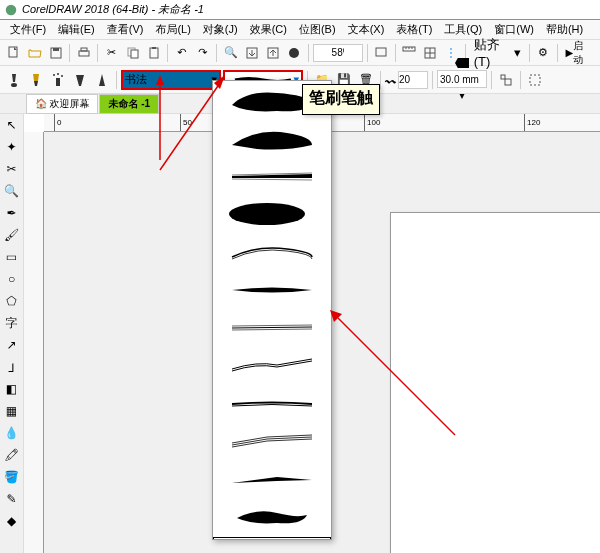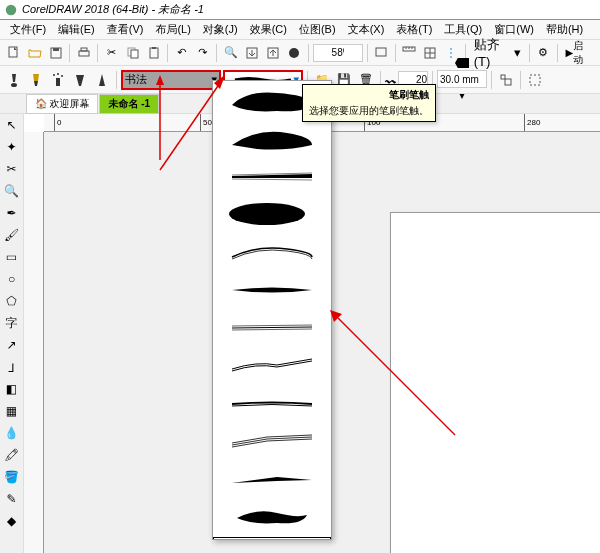--- a/index.html
+++ b/index.html
@@ -14,25 +14,25 @@
 .toolbar1 { background: #f8f8f8; height: 26px; display: flex; align-items: center; padding: 0 4px; border-bottom: 1px solid #ddd; gap: 2px; }
 .toolbar1 .btn { width: 20px; height: 20px; display: flex; align-items: center; justify-content: center; cursor: pointer; }
 .toolbar1 .sep { width: 1px; height: 18px; background: #ccc; margin: 0 2px; }
 .toolbar1 .zoom { width: 50px; height: 18px; border: 1px solid #ccc; padding: 0 18px; font-size: 10px; }
 .toolbar1 .paste { display: flex; align-items: center; padding: 2px 4px; font-size: 13px; }
 .toolbar1 .start { display: flex; align-items: center; padding: 2px 4px; font-size: 10px; }
 
 .toolbar2 { background: #f8f8f8; height: 28px; display: flex; align-items: center; padding: 0 4px; border-bottom: 1px solid #ddd; gap: 2px; }
 .toolbar2 .btn { width: 20px; height: 20px; display: flex; align-items: center; justify-content: center; }
 .toolbar2 .sep { width: 1px; height: 18px; background: #ccc; margin: 0 2px; }
-.category-dd { width: 100px; height: 20px; border: 2px solid #d00; display: flex; align-items: center; padding: 0 2px; font-size: 11px; background: #a3a3a3; position: relative; }
+.category-dd { width: 100px; height: 20px; border: 2px solid #d00; display: flex; align-items: center; padding: 0 2px; font-size: 11px; background: #0369a1; position: relative; }
 .category-dd .arrow { position: absolute; right: 2px; }
 .brush-dd { width: 80px; height: 20px; border: 2px solid #d00; display: flex; align-items: center; justify-content: center; background: #fff; position: relative; }
 .brush-dd .arrow { position: absolute; right: 2px; color: #0078d7; }
-.spin { width: 30px; height: 18px; border: 1px solid #ccc; font-size: 10px; text-align: right; }
+.spin { width: 30px; height: 18px; border: 1px solid #ccc; font-size: 10px; text-align: left; }
 .width-dd { display: flex; align-items: center; gap: 2px; font-size: 10px; flex-direction: column; }
 .width-dd .nib { width: 14px; height: 10px; background: #000; clip-path: polygon(0 50%, 20% 0, 100% 0, 100% 100%, 20% 100%); }
 .width-val { width: 50px; height: 18px; border: 1px solid #ccc; font-size: 10px; padding: 0 2px; }
 
 .tabs { background: #f0f0f0; height: 20px; display: flex; align-items: center; padding-left: 26px; border-bottom: 1px solid #ddd; gap: 1px; }
 .tab { padding: 2px 8px; background: #fff; border: 1px solid #ccc; font-size: 10px; cursor: pointer; }
 .tab.active { background: #84cc16; font-weight: bold; }
 .tab .home { margin-right: 2px; }
 
 .main { display: flex; height: calc(553px - 114px); position: relative; }
@@ -47,21 +47,21 @@
 .page { position: absolute; right: -90px; top: 80px; width: 300px; height: 400px; background: #fff; border: 1px solid #999; box-shadow: 2px 2px 4px rgba(0,0,0,0.2); }
 
 .brush-panel { position: absolute; left: 212px; top: 80px; width: 120px; height: 460px; background: #fff; border: 1px solid #999; box-shadow: 2px 2px 6px rgba(0,0,0,0.3); overflow-y: auto; z-index: 100; }
 .brush-panel::-webkit-scrollbar { width: 14px; }
 .brush-panel::-webkit-scrollbar-track { background: #f0f0f0; }
 .brush-panel::-webkit-scrollbar-thumb { background: #c0c0c0; }
 .brush-item { height: 38px; display: flex; align-items: center; justify-content: center; cursor: pointer; padding: 2px; }
 .brush-item.selected { border: 1px solid #000; }
 .brush-item svg { width: 90px; height: 30px; }
 
-.tooltip { position: absolute; left: 302px; top: 84px; background: #ffffe1; border: 1px solid #000; padding: 3px 6px; font-size: 10px; z-index: 200; box-shadow: 2px 2px 4px rgba(0,0,0,0.2); text-align: right; }
+.tooltip { position: absolute; left: 302px; top: 84px; background: #ffffe1; border: 1px solid #000; padding: 3px 6px; font-size: 16px; z-index: 200; box-shadow: 2px 2px 4px rgba(0,0,0,0.2); }
 .tooltip .tt-title { font-weight: bold; margin-bottom: 2px; }
 
 .arrow-red { position: absolute; pointer-events: none; z-index: 150; }
 </style>
 </head>
 <body>
 
 <div class="titlebar">
   <svg class="icon" viewBox="0 0 16 16">
       <circle cx="8" cy="8" r="6" fill="#5a9e6f"></circle>
@@ -276,23 +276,23 @@
     <div class="tool">💧</div>
     <div class="tool">🖍</div>
     <div class="tool">🪣</div>
     <div class="tool">✎</div>
     <div class="tool">◆</div>
   </div>
 
   <div class="canvas-area">
     <div class="ruler-h">
       <div class="tick" style="left:10px">0</div>
-      <div class="tick" style="left:156px">50</div>
+      <div class="tick" style="left:136px">50</div>
       <div class="tick" style="left:320px">100</div>
-      <div class="tick" style="left:480px">280</div>
+      <div class="tick" style="left:480px">120</div>
     </div>
     <div class="ruler-v"></div>
     <div class="canvas">
       <div class="page"></div>
     </div>
   </div>
 </div>
 
 <div class="brush-panel">
   <div class="brush-item">
@@ -360,21 +360,20 @@
       <svg viewBox="0 0 90 30">
         <path d="M10 15 Q30 5 50 10 Q70 15 80 12 Q75 22 50 20 Q25 22 10 15 Z" fill="#000"></path>
       </svg>
     </div>
   <div class="brush-item selected"></div>
 
 </div>
 
 <div class="tooltip">
   <div class="tt-title">笔刷笔触</div>
-  <div>选择您要应用的笔刷笔触。</div>
 </div>
 
 <svg class="arrow-red" style="left:140px;top:75px;width:40px;height:90px">
     <line x1="20" y1="85" x2="20" y2="8" stroke="#d00" stroke-width="1.5"></line>
     <polygon points="20,0 16,10 24,10" fill="#d00"></polygon>
   </svg>
 <svg class="arrow-red" style="left:120px;top:75px;width:110px;height:100px">
     <line x1="40" y1="95" x2="100" y2="8" stroke="#d00" stroke-width="1.5"></line>
     <polygon points="105,0 94,8 100,14" fill="#d00"></polygon>
   </svg>

